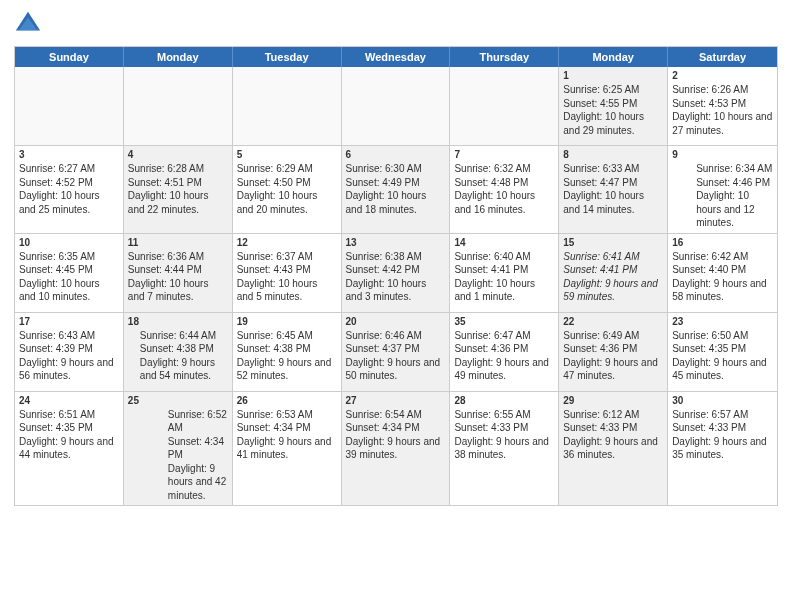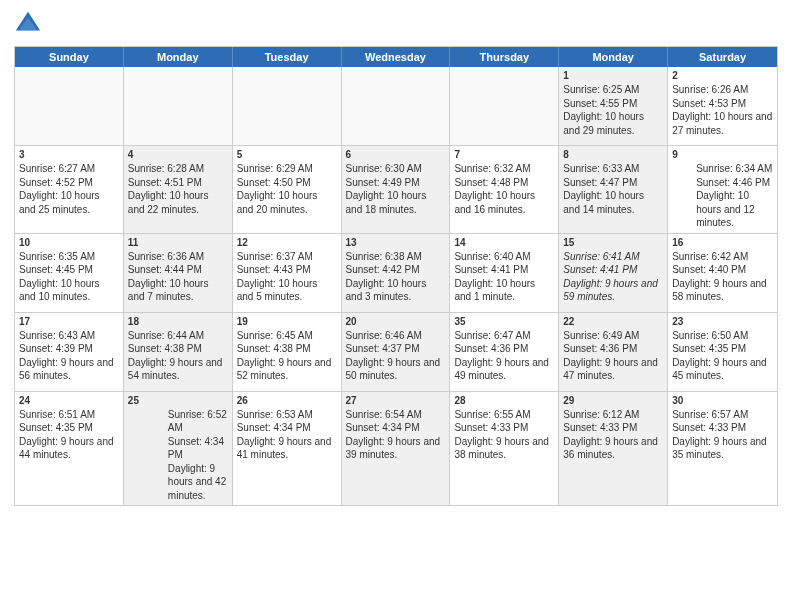--- a/index.html
+++ b/index.html
@@ -249,21 +249,21 @@
         </div>
         <div class="cal-row">
           <div class="cal-cell">
             <span class="day-num">17</span>
             <div class="cell-text" style="white-space: pre-line;">Sunrise: 6:43 AM
 Sunset: 4:39 PM
 Daylight: 9 hours and 56 minutes.</div>
           </div>
           <div class="cal-cell shaded">
             <span class="day-num">18</span>
-            <div class="cell-text" style="white-space: pre-line;">Sunrise: 6:44 AM
+            <div class="cell-text" style="white-space: pre-line; margin-left: 12px;">Sunrise: 6:44 AM
 Sunset: 4:38 PM
 Daylight: 9 hours and 54 minutes.</div>
           </div>
           <div class="cal-cell">
             <span class="day-num">19</span>
             <div class="cell-text" style="white-space: pre-line;">Sunrise: 6:45 AM
 Sunset: 4:38 PM
 Daylight: 9 hours and 52 minutes.</div>
           </div>
           <div class="cal-cell shaded">

